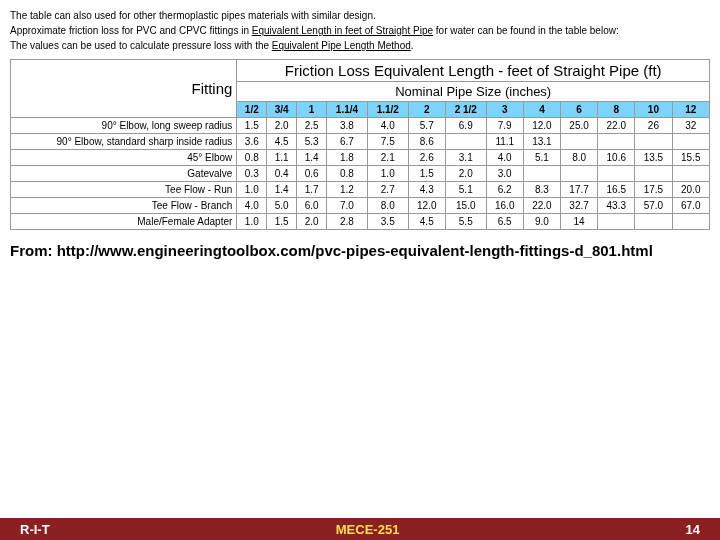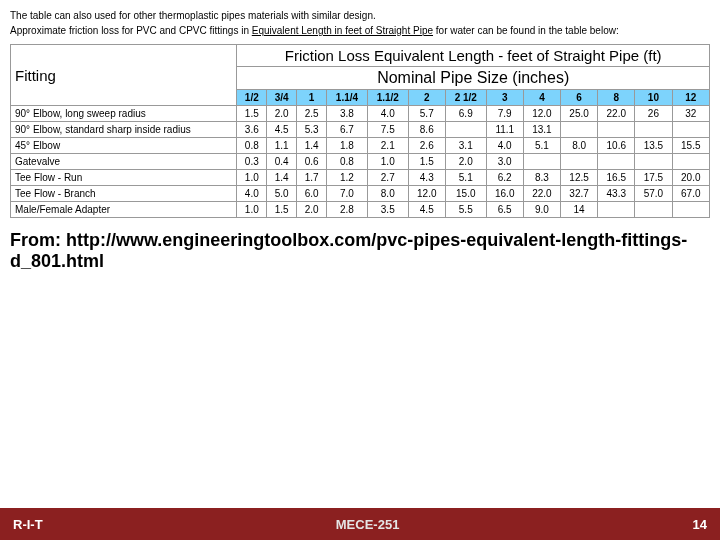--- a/index.html
+++ b/index.html
@@ -36,68 +36,69 @@
       vertical-align: middle;
     }
     .header-row-1 th {
       background: #fff;
       font-weight: normal;
       font-size: 15px;
     }
     .header-row-2 th {
       background: #fff;
       font-weight: normal;
-      font-size: 16px;
+      font-size: 13px;
     }
     .header-row-3 th {
       background: #7dd3fc;
       font-weight: bold;
       font-size: 10px;
     }
     .fitting-col {
-      text-align: left;
+      text-align: right;
       font-size: 10px;
       min-width: 70px;
     }
     .data-row td {
       font-size: 10px;
     }
     .from-link {
       padding: 12px 10px 8px 10px;
-      font-size: 18px;
+      font-size: 15px;
       font-weight: bold;
       color: #000;
     }
     .footer {
       position: absolute;
       bottom: 0;
       left: 0;
       right: 0;
-      height: 32px;
+      height: 22px;
       background: #8B2020;
       display: flex;
       align-items: center;
       justify-content: space-between;
-      padding: 0 13px;
+      padding: 0 20px;
       color: #fff;
       font-size: 13px;
       font-weight: bold;
     }
     .footer-center {
-      color: #e5e5e5;
+      color: #fde047;
       font-size: 13px;
       font-weight: bold;
     }
   </style>
 </head>
 <body>
 
 <div class="intro-text">
   <p>The table can also used for other thermoplastic pipes materials with similar design.</p>
   <p>Approximate friction loss for PVC and CPVC fittings in <u>Equivalent Length in feet of Straight Pipe</u> for water can be found in the table below:</p>
+  <p>The values can be used to calculate pressure loss with the <u>Equivalent Pipe Length Method</u>.</p>
 </div>
 
 <div class="table-container">
   <table>
     <thead>
       <tr class="header-row-1">
         <th rowspan="3" class="fitting-col">Fitting</th>
         <th colspan="13">Friction Loss Equivalent Length - feet of Straight Pipe (ft)</th>
       </tr>
       <tr class="header-row-2">
@@ -188,21 +189,21 @@
           <td class="fitting-col">Tee Flow - Run</td>
           <td>1.0</td>
           <td>1.4</td>
           <td>1.7</td>
           <td>1.2</td>
           <td>2.7</td>
           <td>4.3</td>
           <td>5.1</td>
           <td>6.2</td>
           <td>8.3</td>
-          <td>12.5</td>
+          <td>17.7</td>
           <td>16.5</td>
           <td>17.5</td>
           <td>20.0</td>
         </tr>
         <tr class="data-row">
           <td class="fitting-col">Tee Flow - Branch</td>
           <td>4.0</td>
           <td>5.0</td>
           <td>6.0</td>
           <td>7.0</td>

